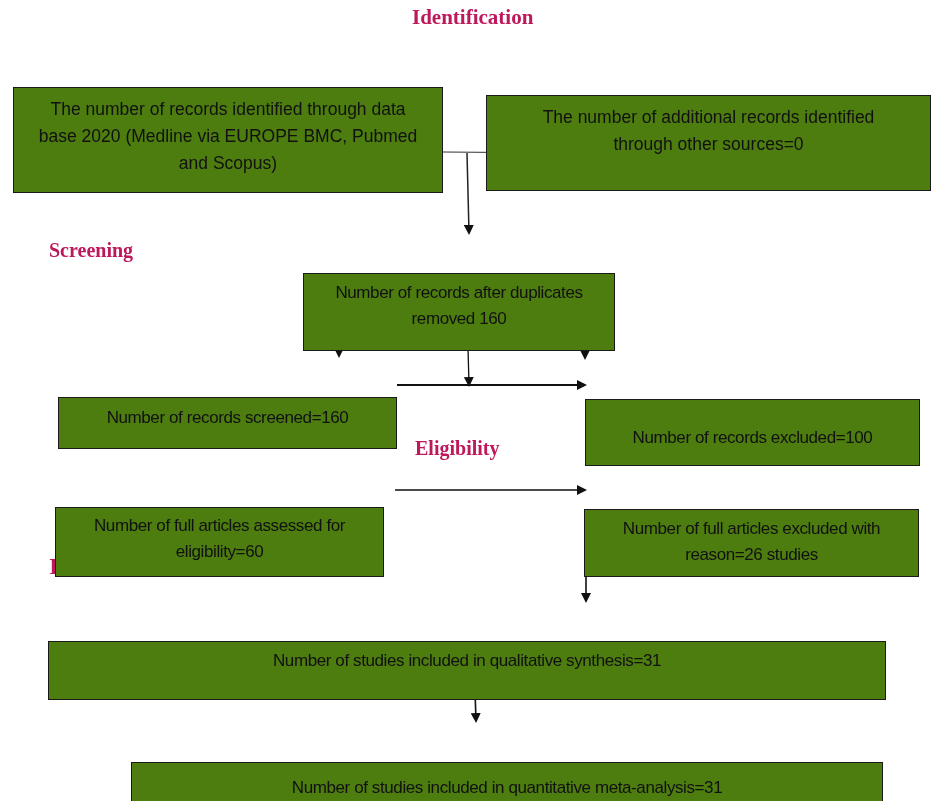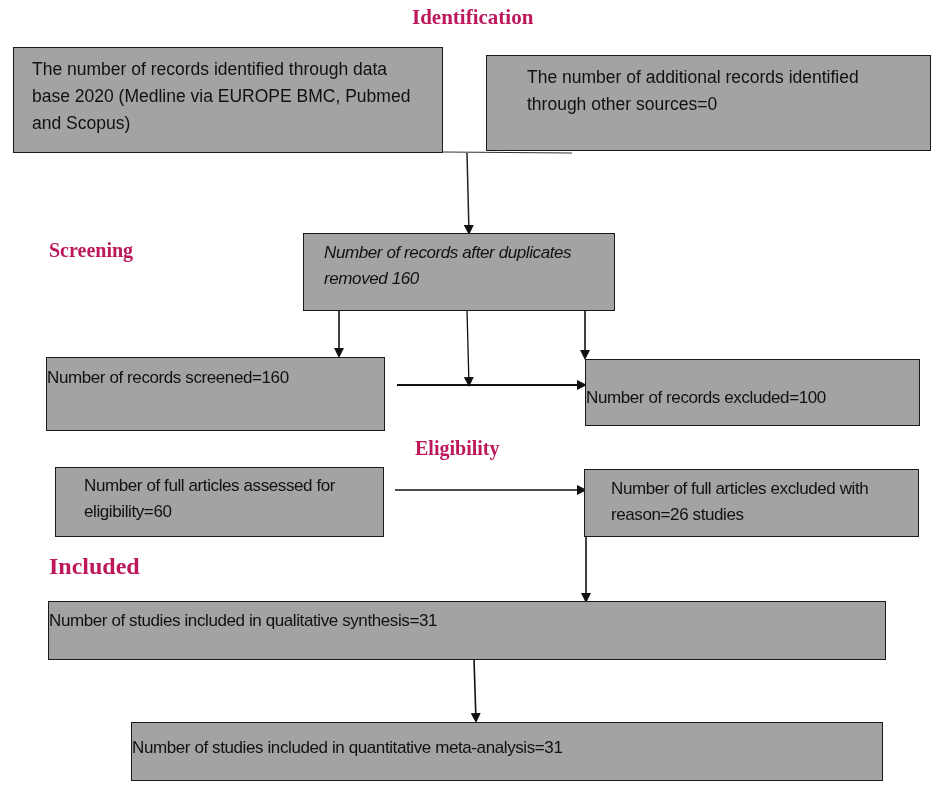--- a/index.html
+++ b/index.html
@@ -1,21 +1,21 @@
 <!DOCTYPE html>
 <html><head>
 <meta charset="utf-8">
 <style>
   html, body { margin:0; padding:0; background:#ffffff; }
   body { width:941px; height:801px; position:relative; overflow:hidden; }
   .stage { position:absolute; left:0; top:0; width:941px; height:801px; }
   .box {
-    position:absolute; box-sizing:border-box; border:1.5px solid #1a1a1a; background:#a3a3a3;
-    font-family:"Liberation Sans", sans-serif; font-size:17px; color:#111; 
-    line-height:26px; padding-top:8px;
+    position:absolute; box-sizing:border-box; border:1.5px solid #1a1a1a; background:#4d7c0f;
+    font-family:"Liberation Sans", sans-serif; font-size:17px; color:#111; text-align:center;
+    line-height:26px; padding-top:8px;margin-top:40px;
   }
   .box.cond { font-family:"Liberation Sans Narrow","Liberation Sans", sans-serif; letter-spacing:-0.4px; }
   .stage-label {
     position:absolute; font-family:"Liberation Serif", serif; font-weight:bold; font-size:21px; color:#be185d;
   }
   svg.lines { position:absolute; left:0; top:0; }
 </style>
 </head>
 <body>
 
@@ -46,23 +46,23 @@
 
   <div class="stage-label" style="left:412px; top:5px;">Identification</div>
   <div class="stage-label" style="left:49px; top:239px; font-size:20px;">Screening</div>
   <div class="stage-label" style="left:415px; top:437px; font-size:20px;">Eligibility</div>
   <div class="stage-label" style="left:49px; top:553px; font-size:24px;">Included</div>
 
   <div class="box" style="left:13px; top:47px; width:430px; height:106px; padding:8px 18px 0 18px; font-size:17.5px; line-height:27px;">The number of records identified through data base 2020 (Medline via EUROPE BMC, Pubmed and Scopus)</div>
 
   <div class="box" style="left:486px; top:55px; width:445px; height:96px; padding:8px 40px 0 40px; font-size:17.5px; line-height:27px;">The number of additional records identified through other sources=0</div>
 
-  <div class="box cond" style="left:303px; top:233px; width:312px; height:78px; padding:6px 20px 0 20px;font-style:italic;">Number of records after duplicates removed 160</div>
+  <div class="box cond" style="left:303px; top:233px; width:312px; height:78px; padding:6px 20px 0 20px;">Number of records after duplicates removed 160</div>
 
-  <div class="box cond" style="left:46px; top:357px; width:339px; height:74px; padding-top:7px;">Number of records screened=160</div>
+  <div class="box cond" style="left:58px; top:357px; width:339px; height:52px; padding-top:7px;">Number of records screened=160</div>
 
   <div class="box cond" style="left:585px; top:359px; width:335px; height:67px; padding-top:25px;">Number of records excluded=100</div>
 
   <div class="box cond" style="left:55px; top:467px; width:329px; height:70px; padding:5px 28px 0 28px;">Number of full articles assessed for eligibility=60</div>
 
   <div class="box cond" style="left:584px; top:469px; width:335px; height:68px; padding:6px 26px 0 26px;">Number of full articles excluded with reason=26 studies</div>
 
   <div class="box cond" style="left:48px; top:601px; width:838px; height:59px; padding-top:6px;">Number of studies included in qualitative synthesis=31</div>
 
   <div class="box cond" style="left:131px; top:722px; width:752px; height:59px; padding-top:12px;">Number of studies included in quantitative meta-analysis=31</div>

